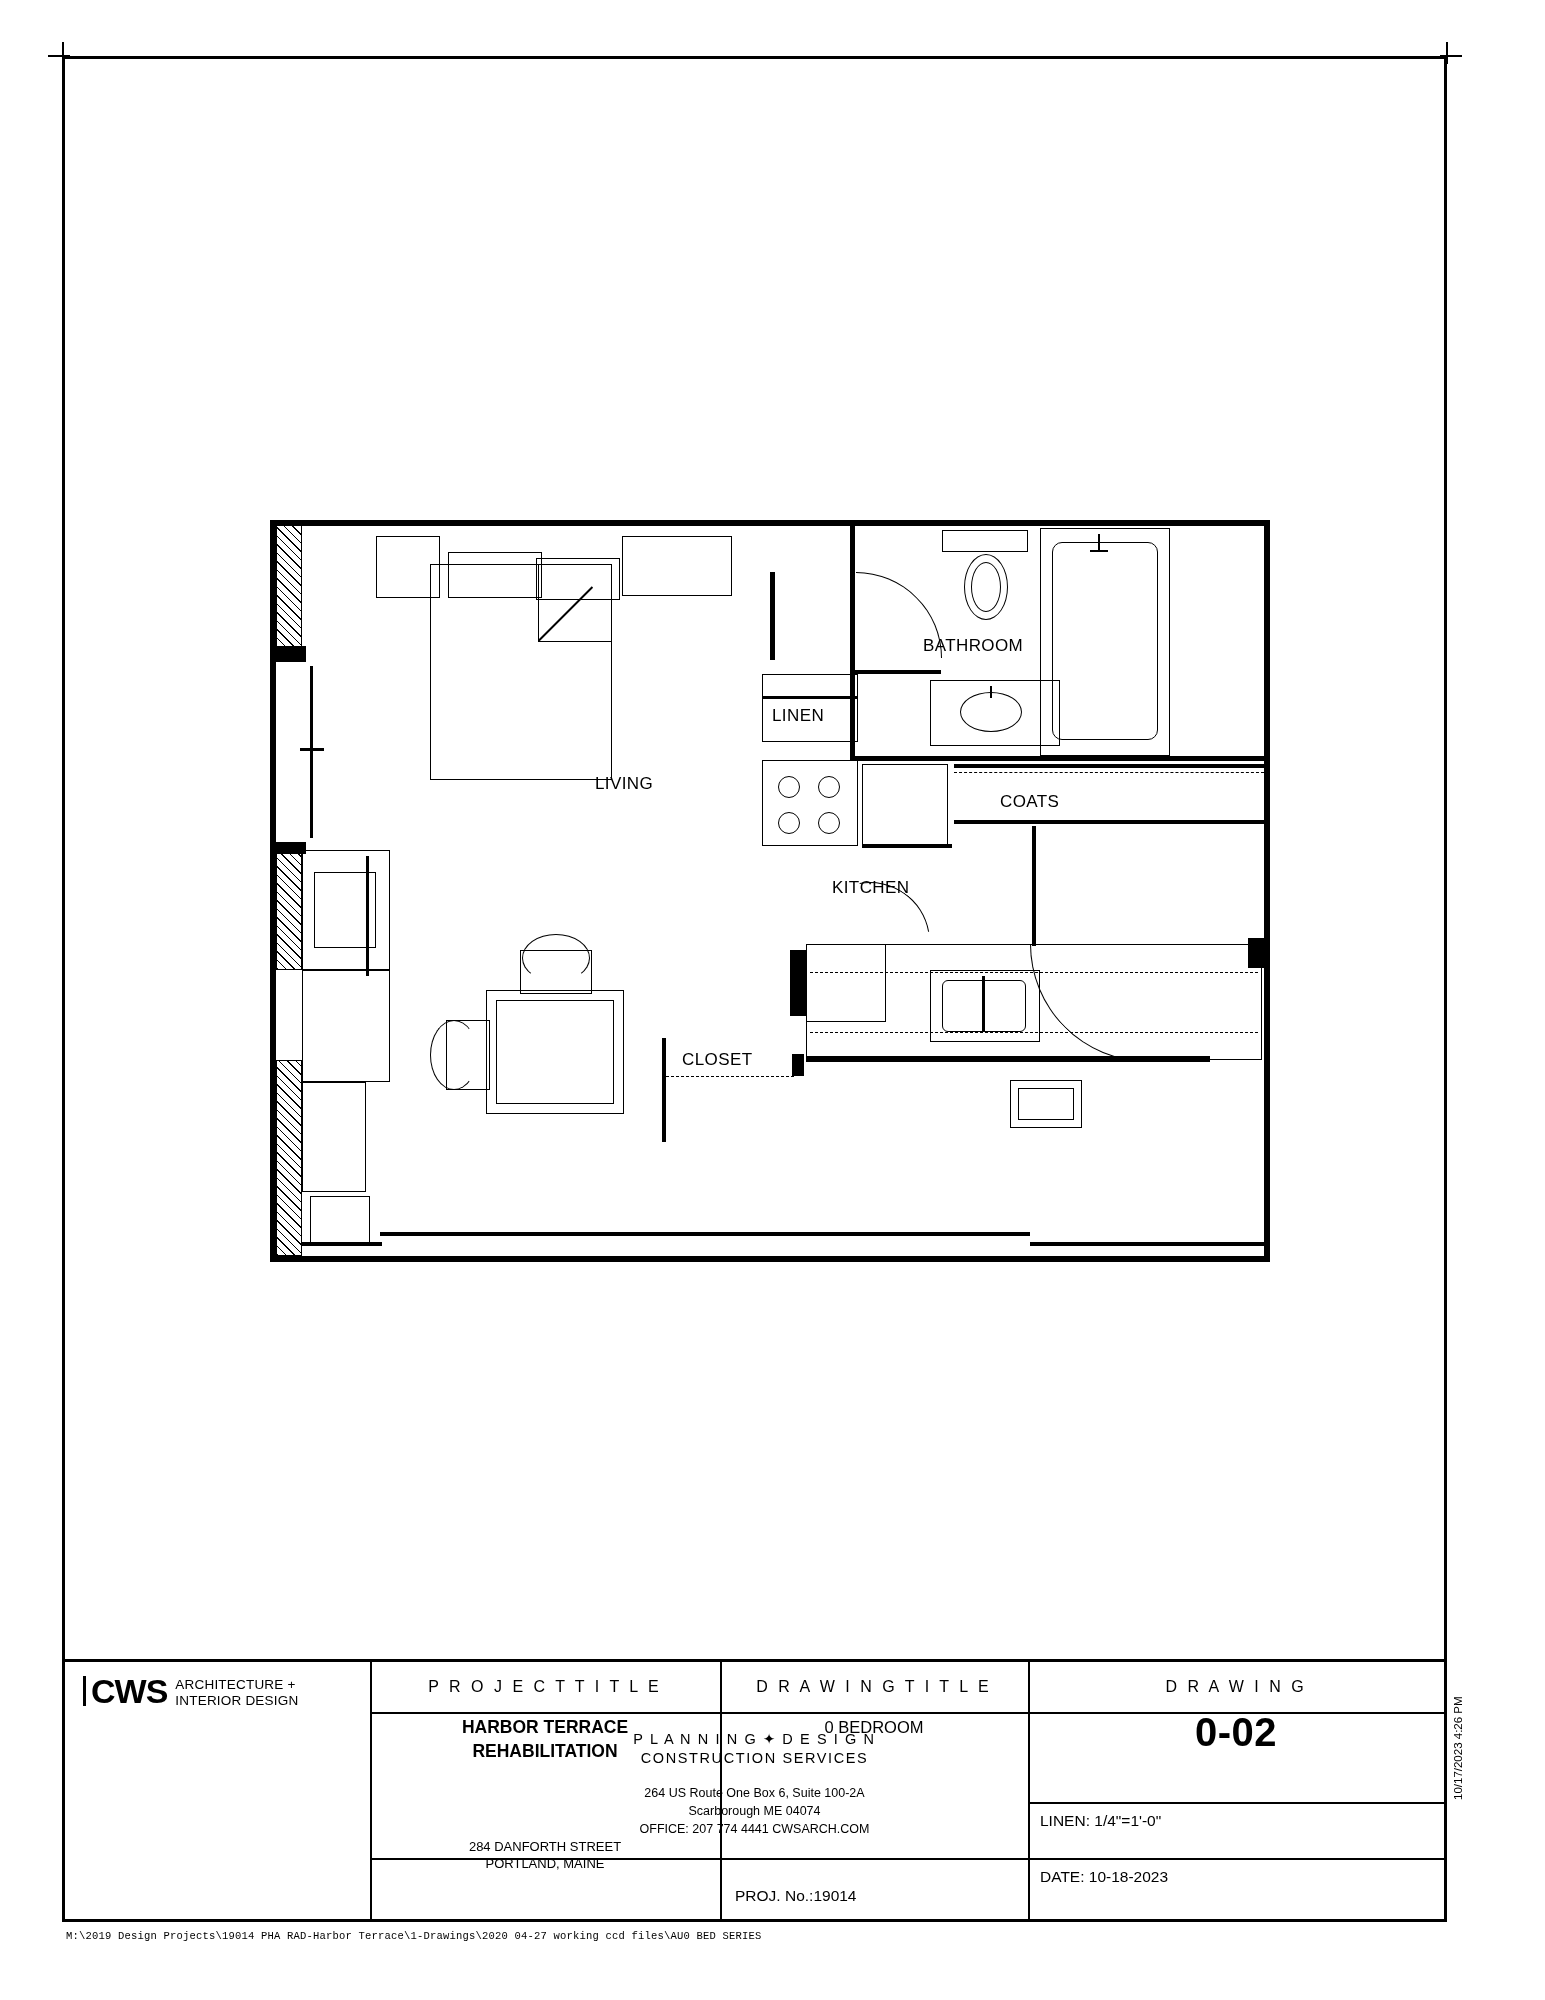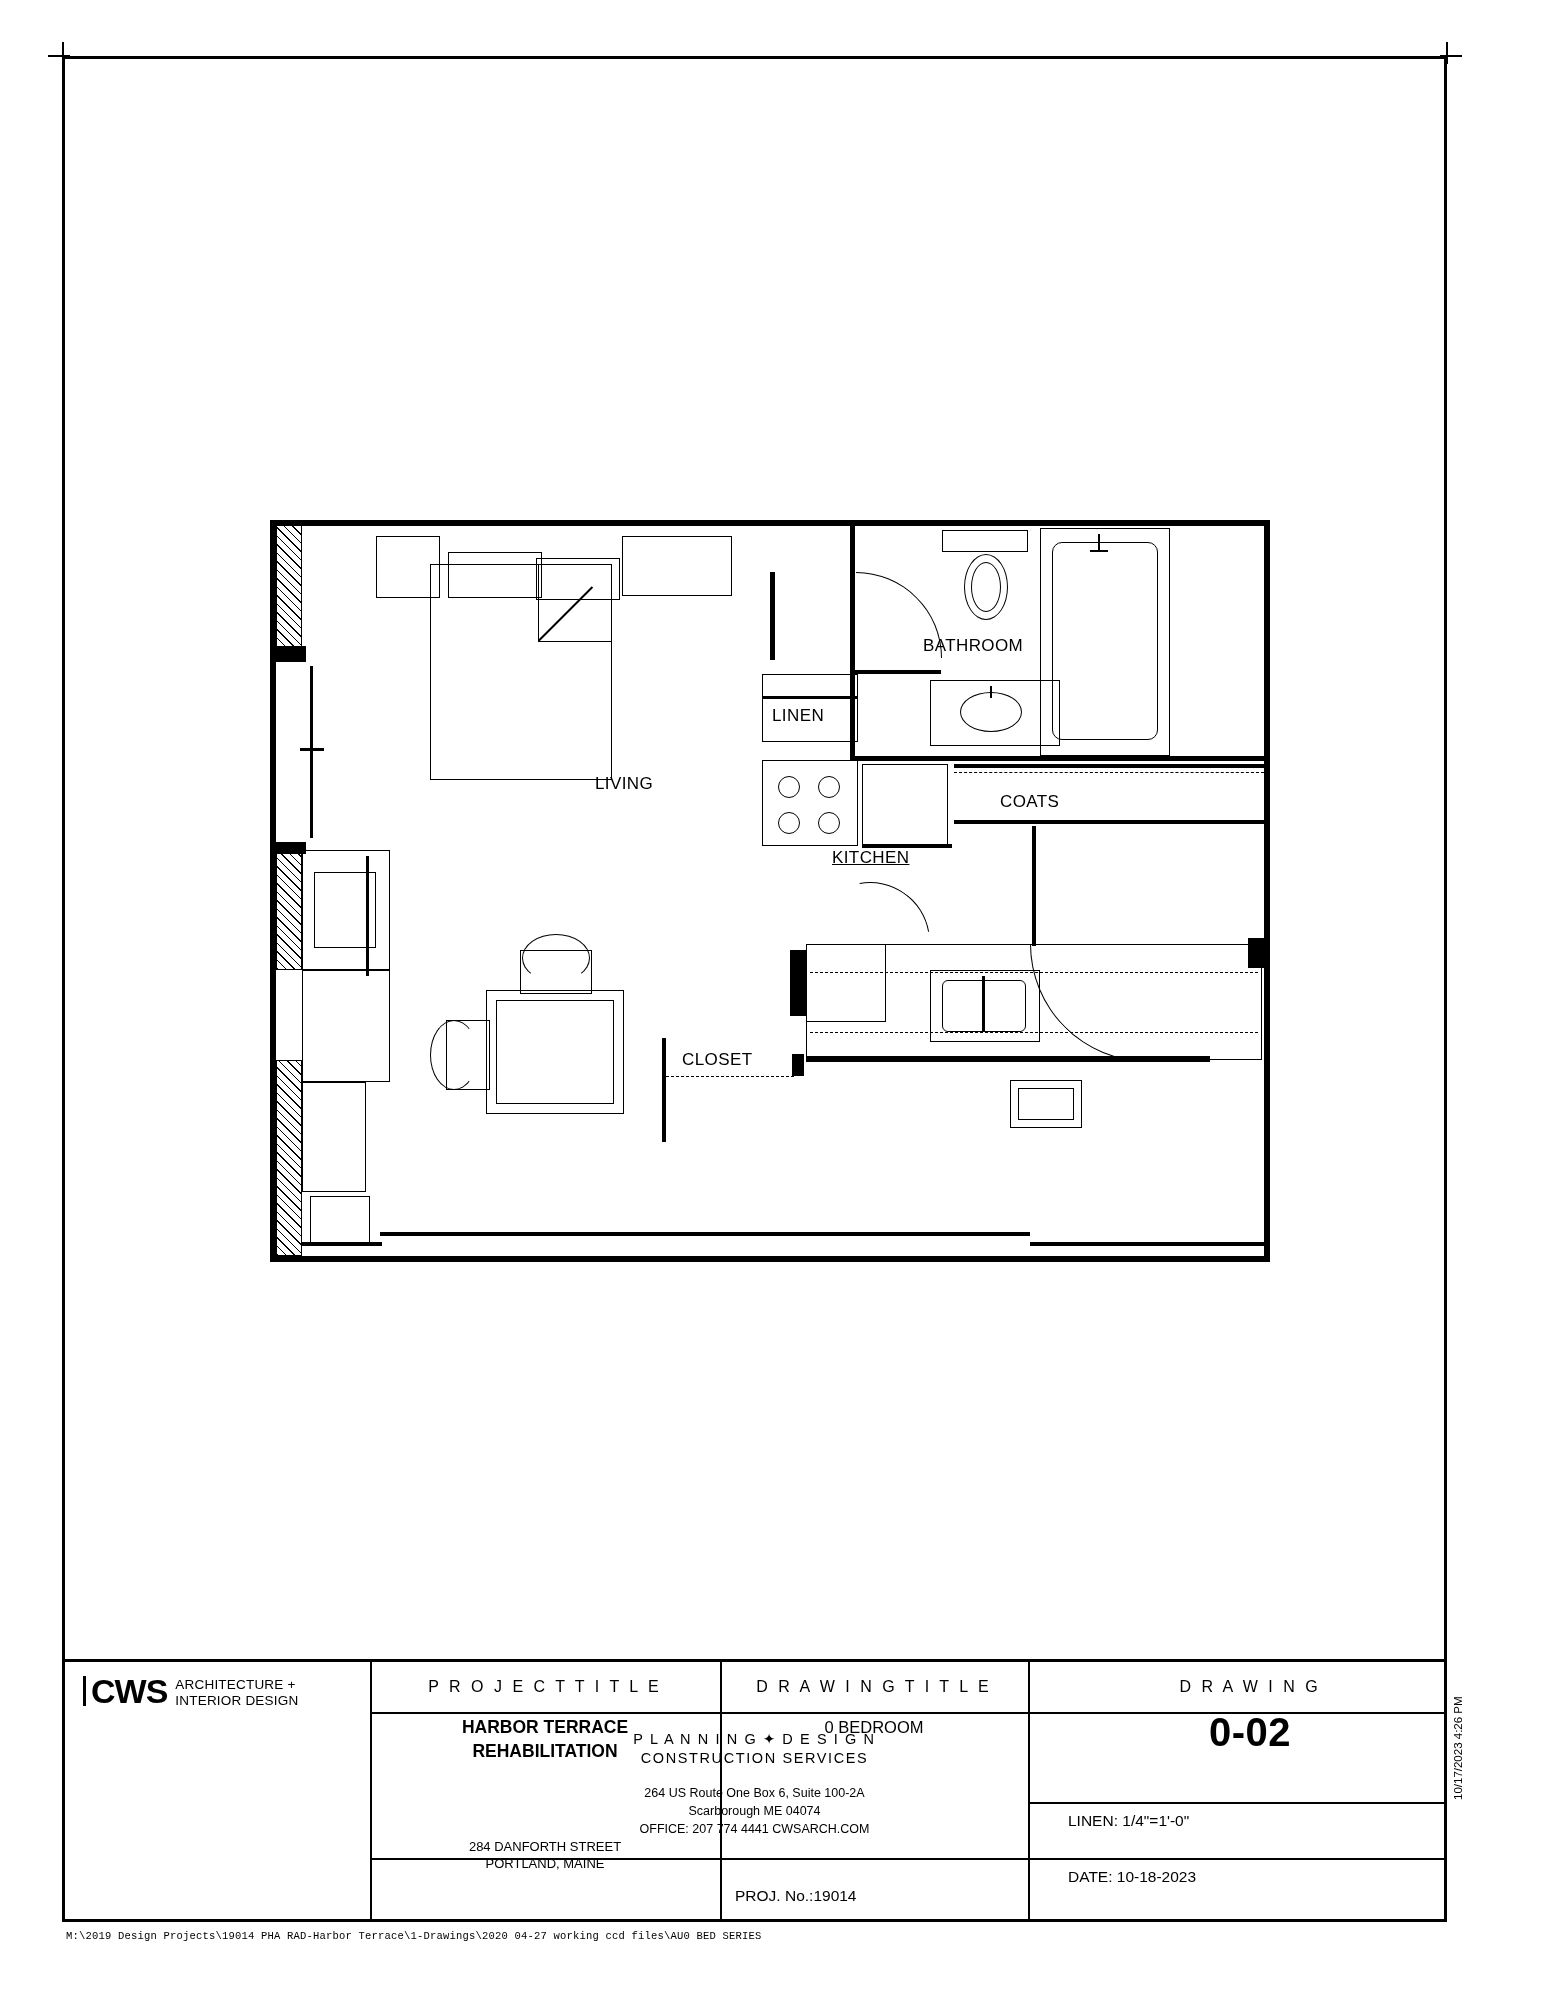--- a/index.html
+++ b/index.html
@@ -287,21 +287,21 @@
 
     <div class="box" style="left:492px; top:240px; width:96px; height:86px;"></div>
     <div class="oval" style="left:508px; top:256px; width:22px; height:22px;"></div>
     <div class="oval" style="left:548px; top:256px; width:22px; height:22px;"></div>
     <div class="oval" style="left:508px; top:292px; width:22px; height:22px;"></div>
     <div class="oval" style="left:548px; top:292px; width:22px; height:22px;"></div>
 
     <div class="box" style="left:592px; top:244px; width:86px; height:84px;"></div>
     <div class="ln" style="left:592px; top:324px; width:90px; height:4px;"></div>
 
-    <div class="label" style="left:562px; top:328px;text-decoration:underline;">KITCHEN</div>
+    <div class="label" style="left:562px; top:358px;">KITCHEN</div>
 
     <div class="dash" style="left:684px; top:252px; width:310px;"></div>
     <div class="ln" style="left:684px; top:244px; width:310px; height:4px;"></div>
     <div class="label" style="left:730px; top:272px;">COATS</div>
     <div class="ln" style="left:684px; top:300px; width:312px; height:4px;"></div>
 
     <div class="arc" style="left:760px; top:306px; width:236px; height:236px; border-color:transparent transparent transparent #000; transform:rotate(-45deg);"></div>
     <div class="solidblk" style="left:978px; top:418px; width:18px; height:30px;"></div>
     <div class="ln" style="left:762px; top:306px; width:4px; height:120px;"></div>
 
@@ -377,21 +377,21 @@
     </div>
 
     <div class="tb-col" style="left:655px; width:308px;">
       <div class="col-head">D R A W I N G  T I T L E</div>
       <div class="dwg-title">0 BEDROOM</div>
       <div class="small-field" style="position:absolute; left:3px; bottom:14px;">
         <span>PROJ. No.:</span><span>19014</span>
       </div>
     </div>
 
-    <div class="tb-col" style="left:991px; right:0;border-radius:16px;">
+    <div class="tb-col" style="left:963px; right:0;border-radius:16px;">
       <div class="col-head">D R A W I N G</div>
       <div class="dwg-num">0-02</div>
       <div class="small-field" style="position:absolute; left:0; top:150px;">
         <span>LINEN:</span>
         <span>1/4"=1'-0"</span>
       </div>
       <div class="small-field" style="position:absolute; left:0; top:206px;">
         <span>DATE:</span>
         <span>10-18-2023</span>
       </div>

